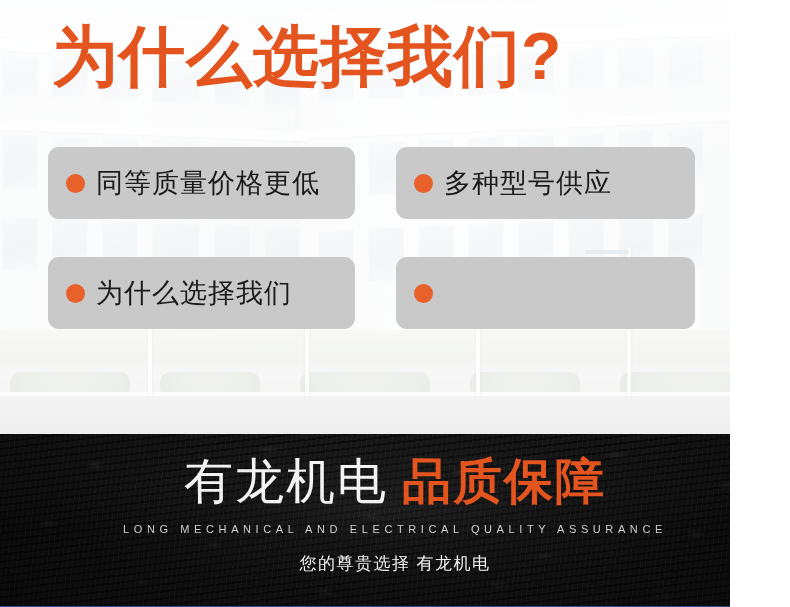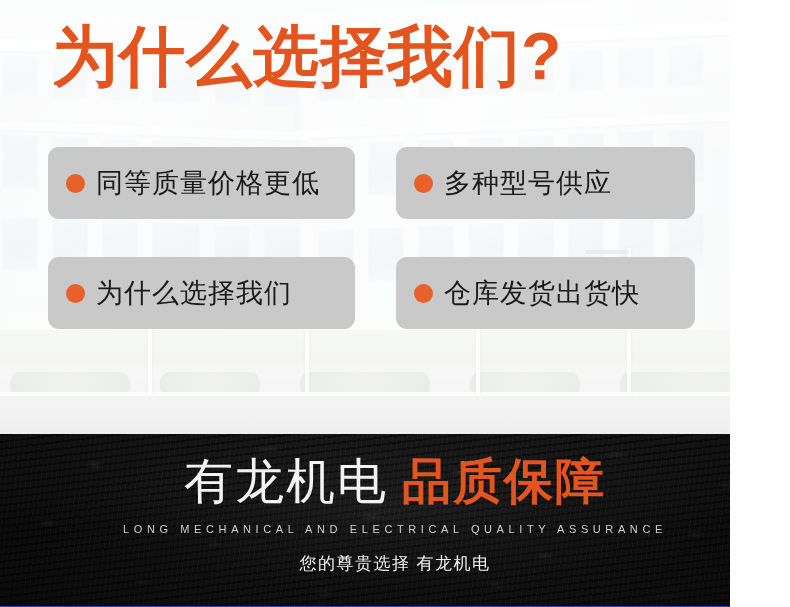--- a/index.html
+++ b/index.html
@@ -429,21 +429,20 @@
         </div>
       </div>
 
       <div class="feat-row row2">
         <div class="feat-box col1">
           <span class="bullet"></span>
           <span class="feat-label">为什么选择我们</span>
         </div>
         <div class="feat-box col2">
           <span class="bullet"></span>
-          <span class="feat-label">仓库发货出货快</span>
         </div>
       </div>
 
     </div>
   </div>
 
   <div class="bottom-banner">
     <div class="rock-tex"></div>
     <div class="rock-vignette"></div>
 

